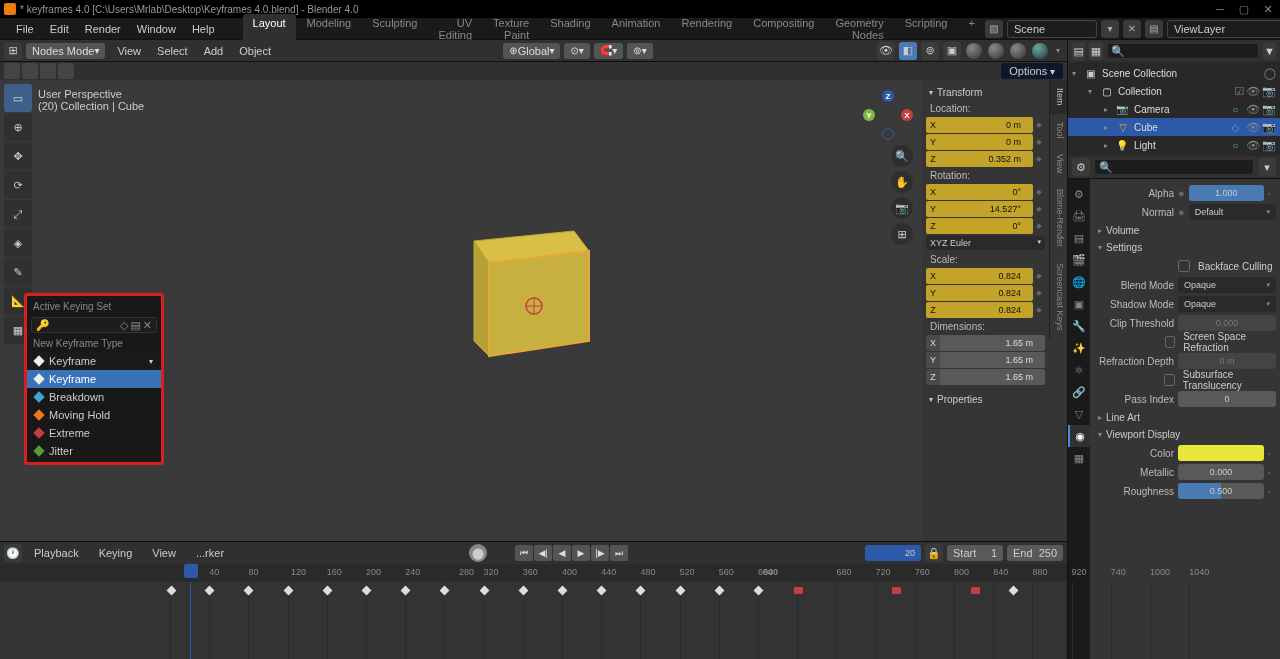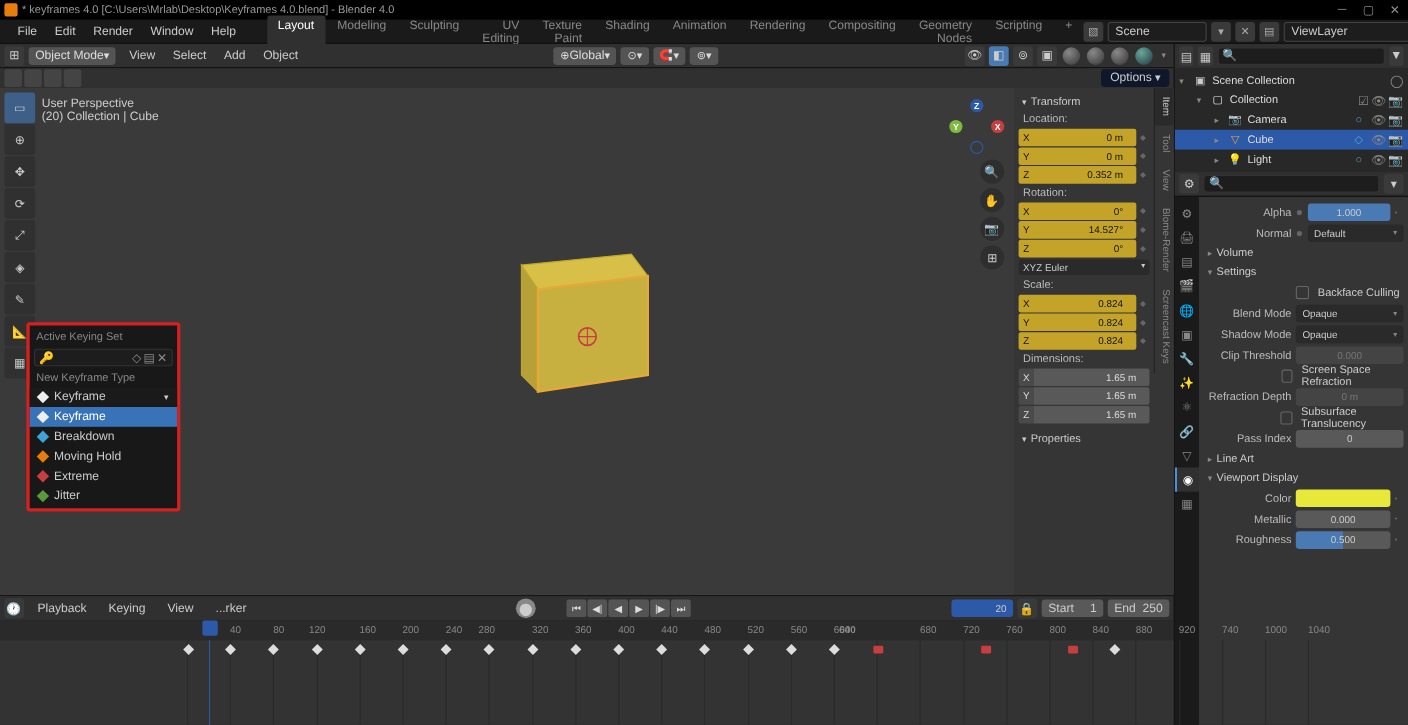--- a/index.html
+++ b/index.html
@@ -179,21 +179,21 @@
     <input class="ws-input wide" value="ViewLayer" style="">
 
   </div>
 </div>
 
 <div class="main-area">
   <div class="viewport-col">
 
     <div class="viewport-header">
       <div class="vh-icon">⊞</div>
-      <div class="vh-btn"><span>Object Mode</span> ▾</div>
+      <div class="vh-btn"><span>Nodes Mode</span> ▾</div>
       <div id="vp-menus" style="display:flex">
           <div class="menu-item">View</div>
           <div class="menu-item">Select</div>
           <div class="menu-item">Add</div>
           <div class="menu-item">Object</div>
         </div>
       <div class="vh-sep"></div>
       <div class="vh-btn">⊕ <span>Global</span> ▾</div>
       <div class="vh-btn">⊙▾</div>
       <div class="vh-btn">🧲▾</div>
@@ -401,25 +401,25 @@
             <span>1</span>
           </div>
         <div class="tl-field">
             <span>End</span>
             <span>250</span>
           </div>
       </div>
       <div class="tl-ruler" id="tl-ruler">
           <div class="tl-tick" style="left: 209.2px;">40</div>
           <div class="tl-tick" style="left: 248.4px;">80</div>
-          <div class="tl-tick" style="left: 281px;">120</div>
+          <div class="tl-tick" style="left: 291px;">120</div>
           <div class="tl-tick" style="left: 326.8px;">160</div>
           <div class="tl-tick" style="left: 366px;">200</div>
           <div class="tl-tick" style="left: 405.2px;">240</div>
-          <div class="tl-tick" style="left: 435px;">280</div>
+          <div class="tl-tick" style="left: 459px;">280</div>
           <div class="tl-tick" style="left: 483.6px;">320</div>
           <div class="tl-tick" style="left: 522.8px;">360</div>
           <div class="tl-tick" style="left: 562px;">400</div>
           <div class="tl-tick" style="left: 601.2px;">440</div>
           <div class="tl-tick" style="left: 640.4px;">480</div>
           <div class="tl-tick" style="left: 679.6px;">520</div>
           <div class="tl-tick" style="left: 718.8px;">560</div>
           <div class="tl-tick" style="left: 758px;">600</div>
           <div class="tl-tick" style="left: 763px; font-weight: bold;">640</div>
           <div class="tl-tick" style="left: 836.4px;">680</div>

